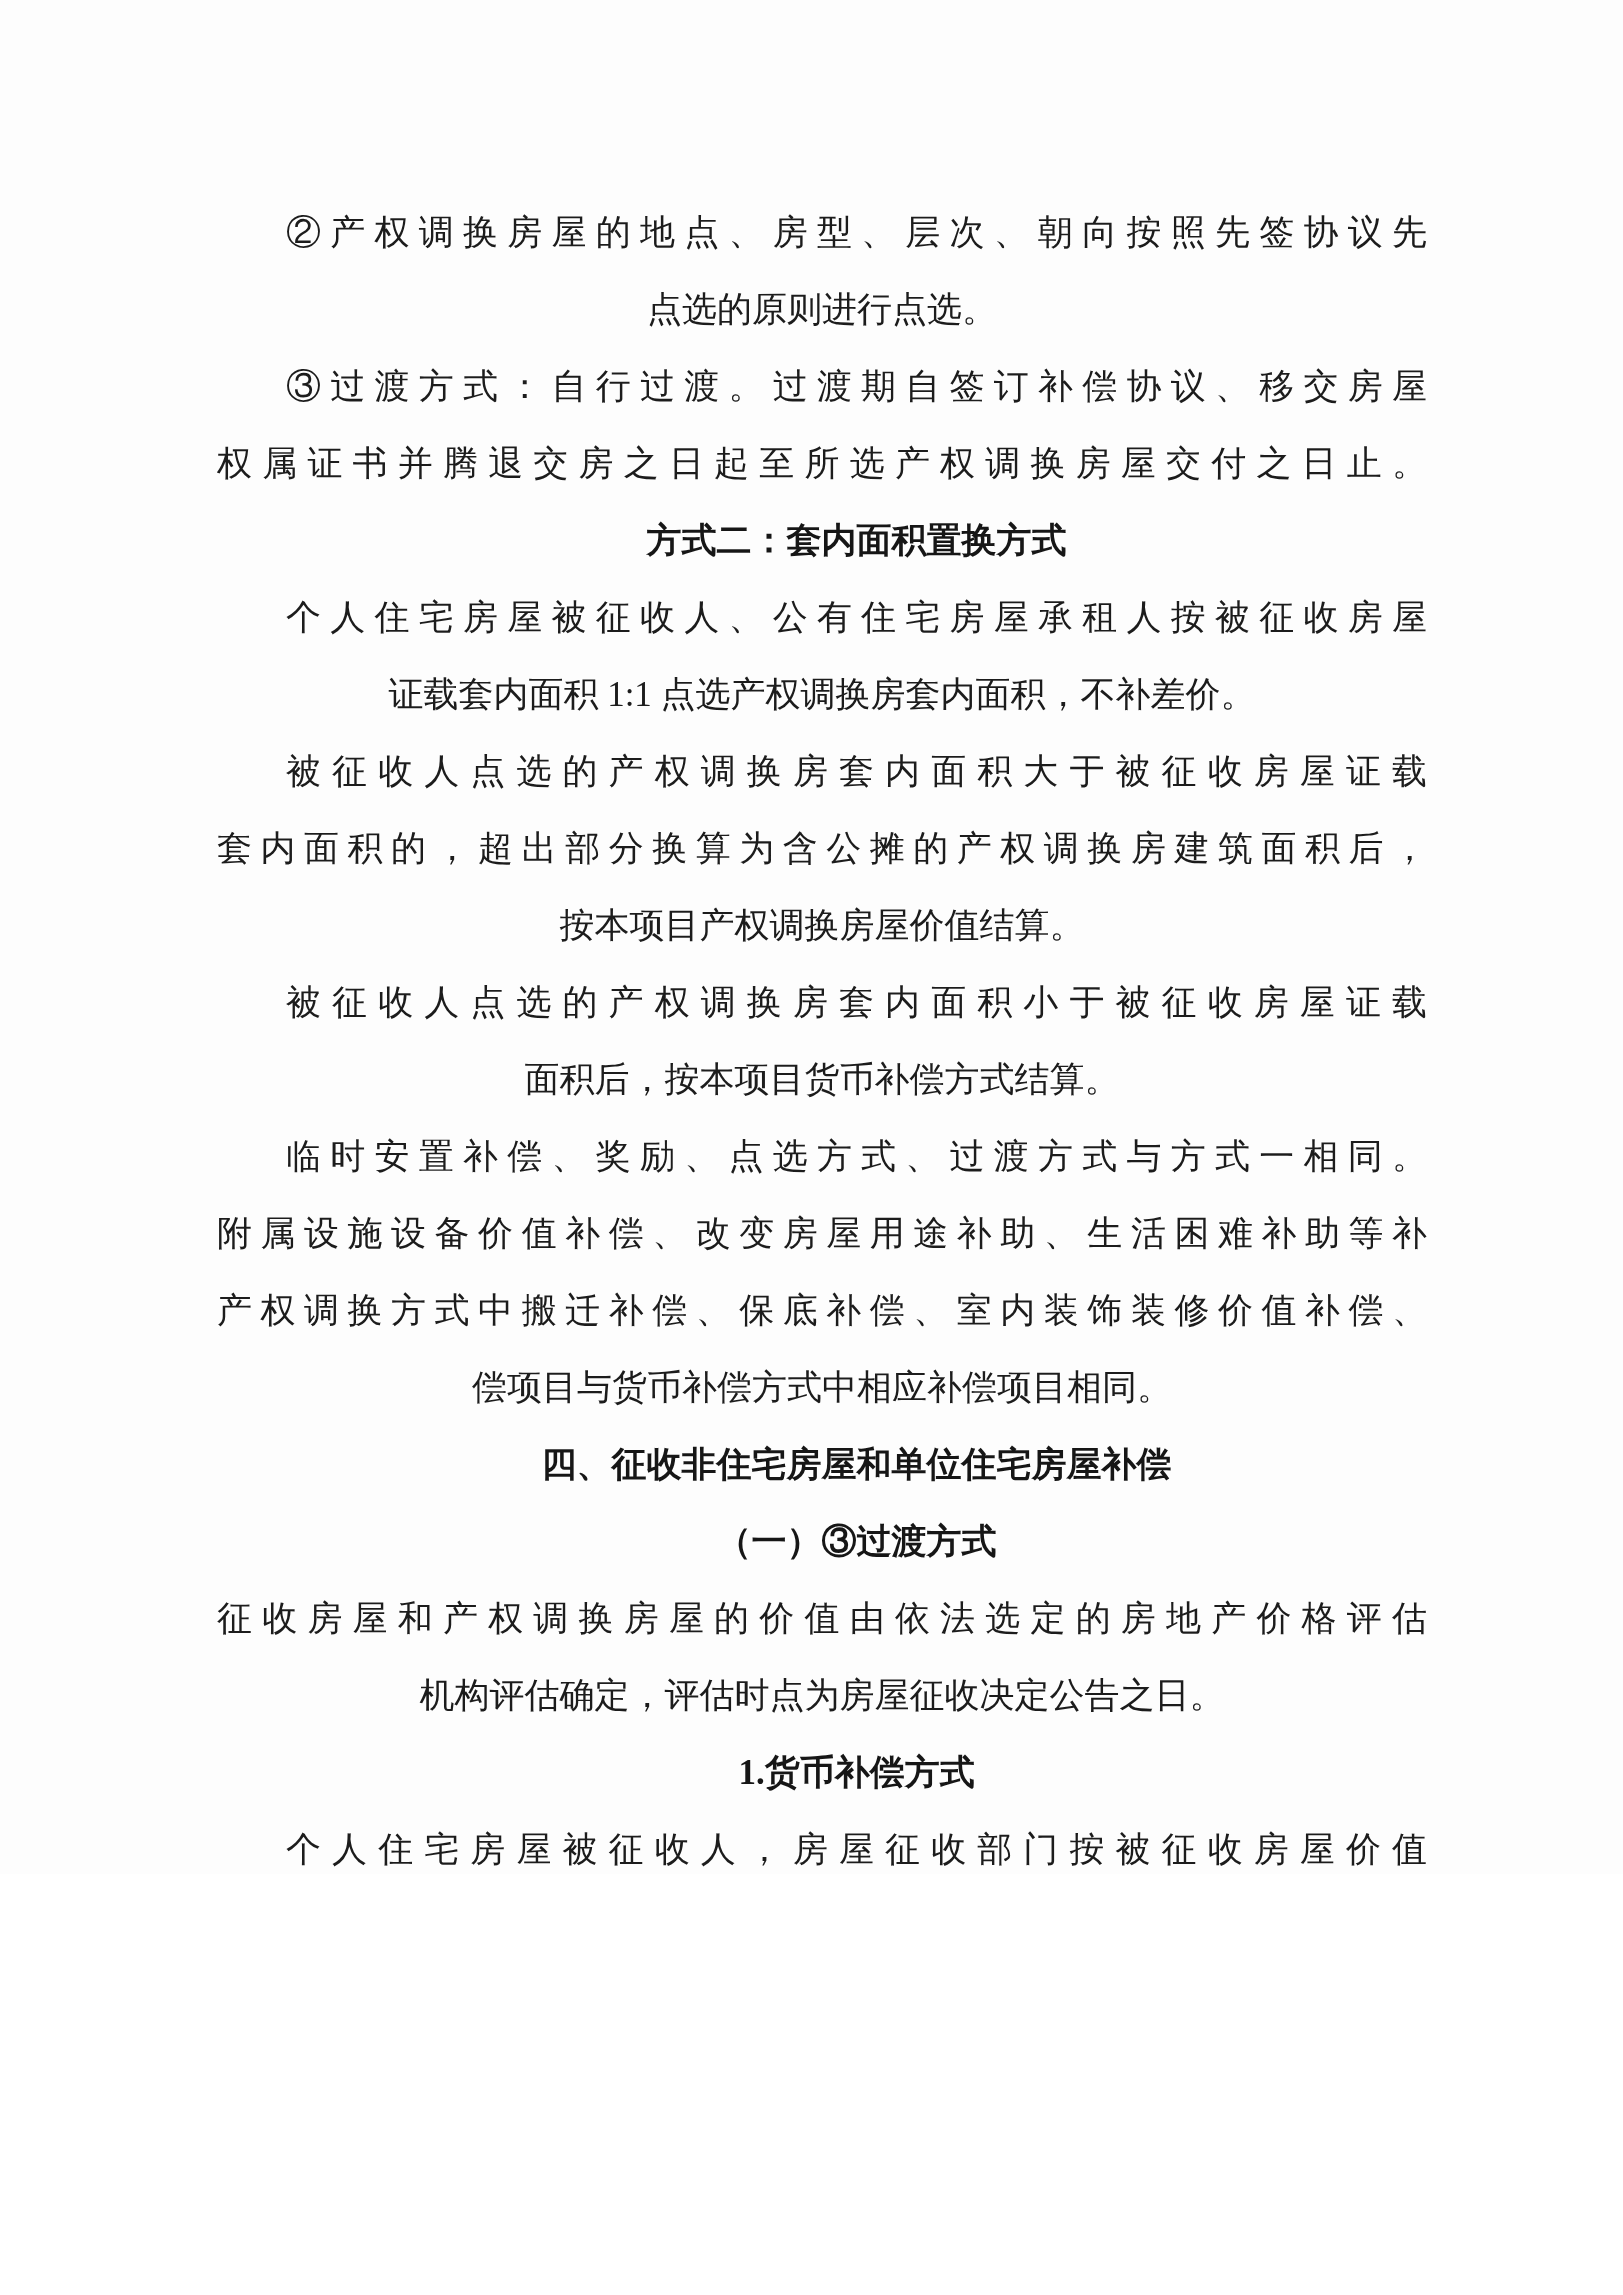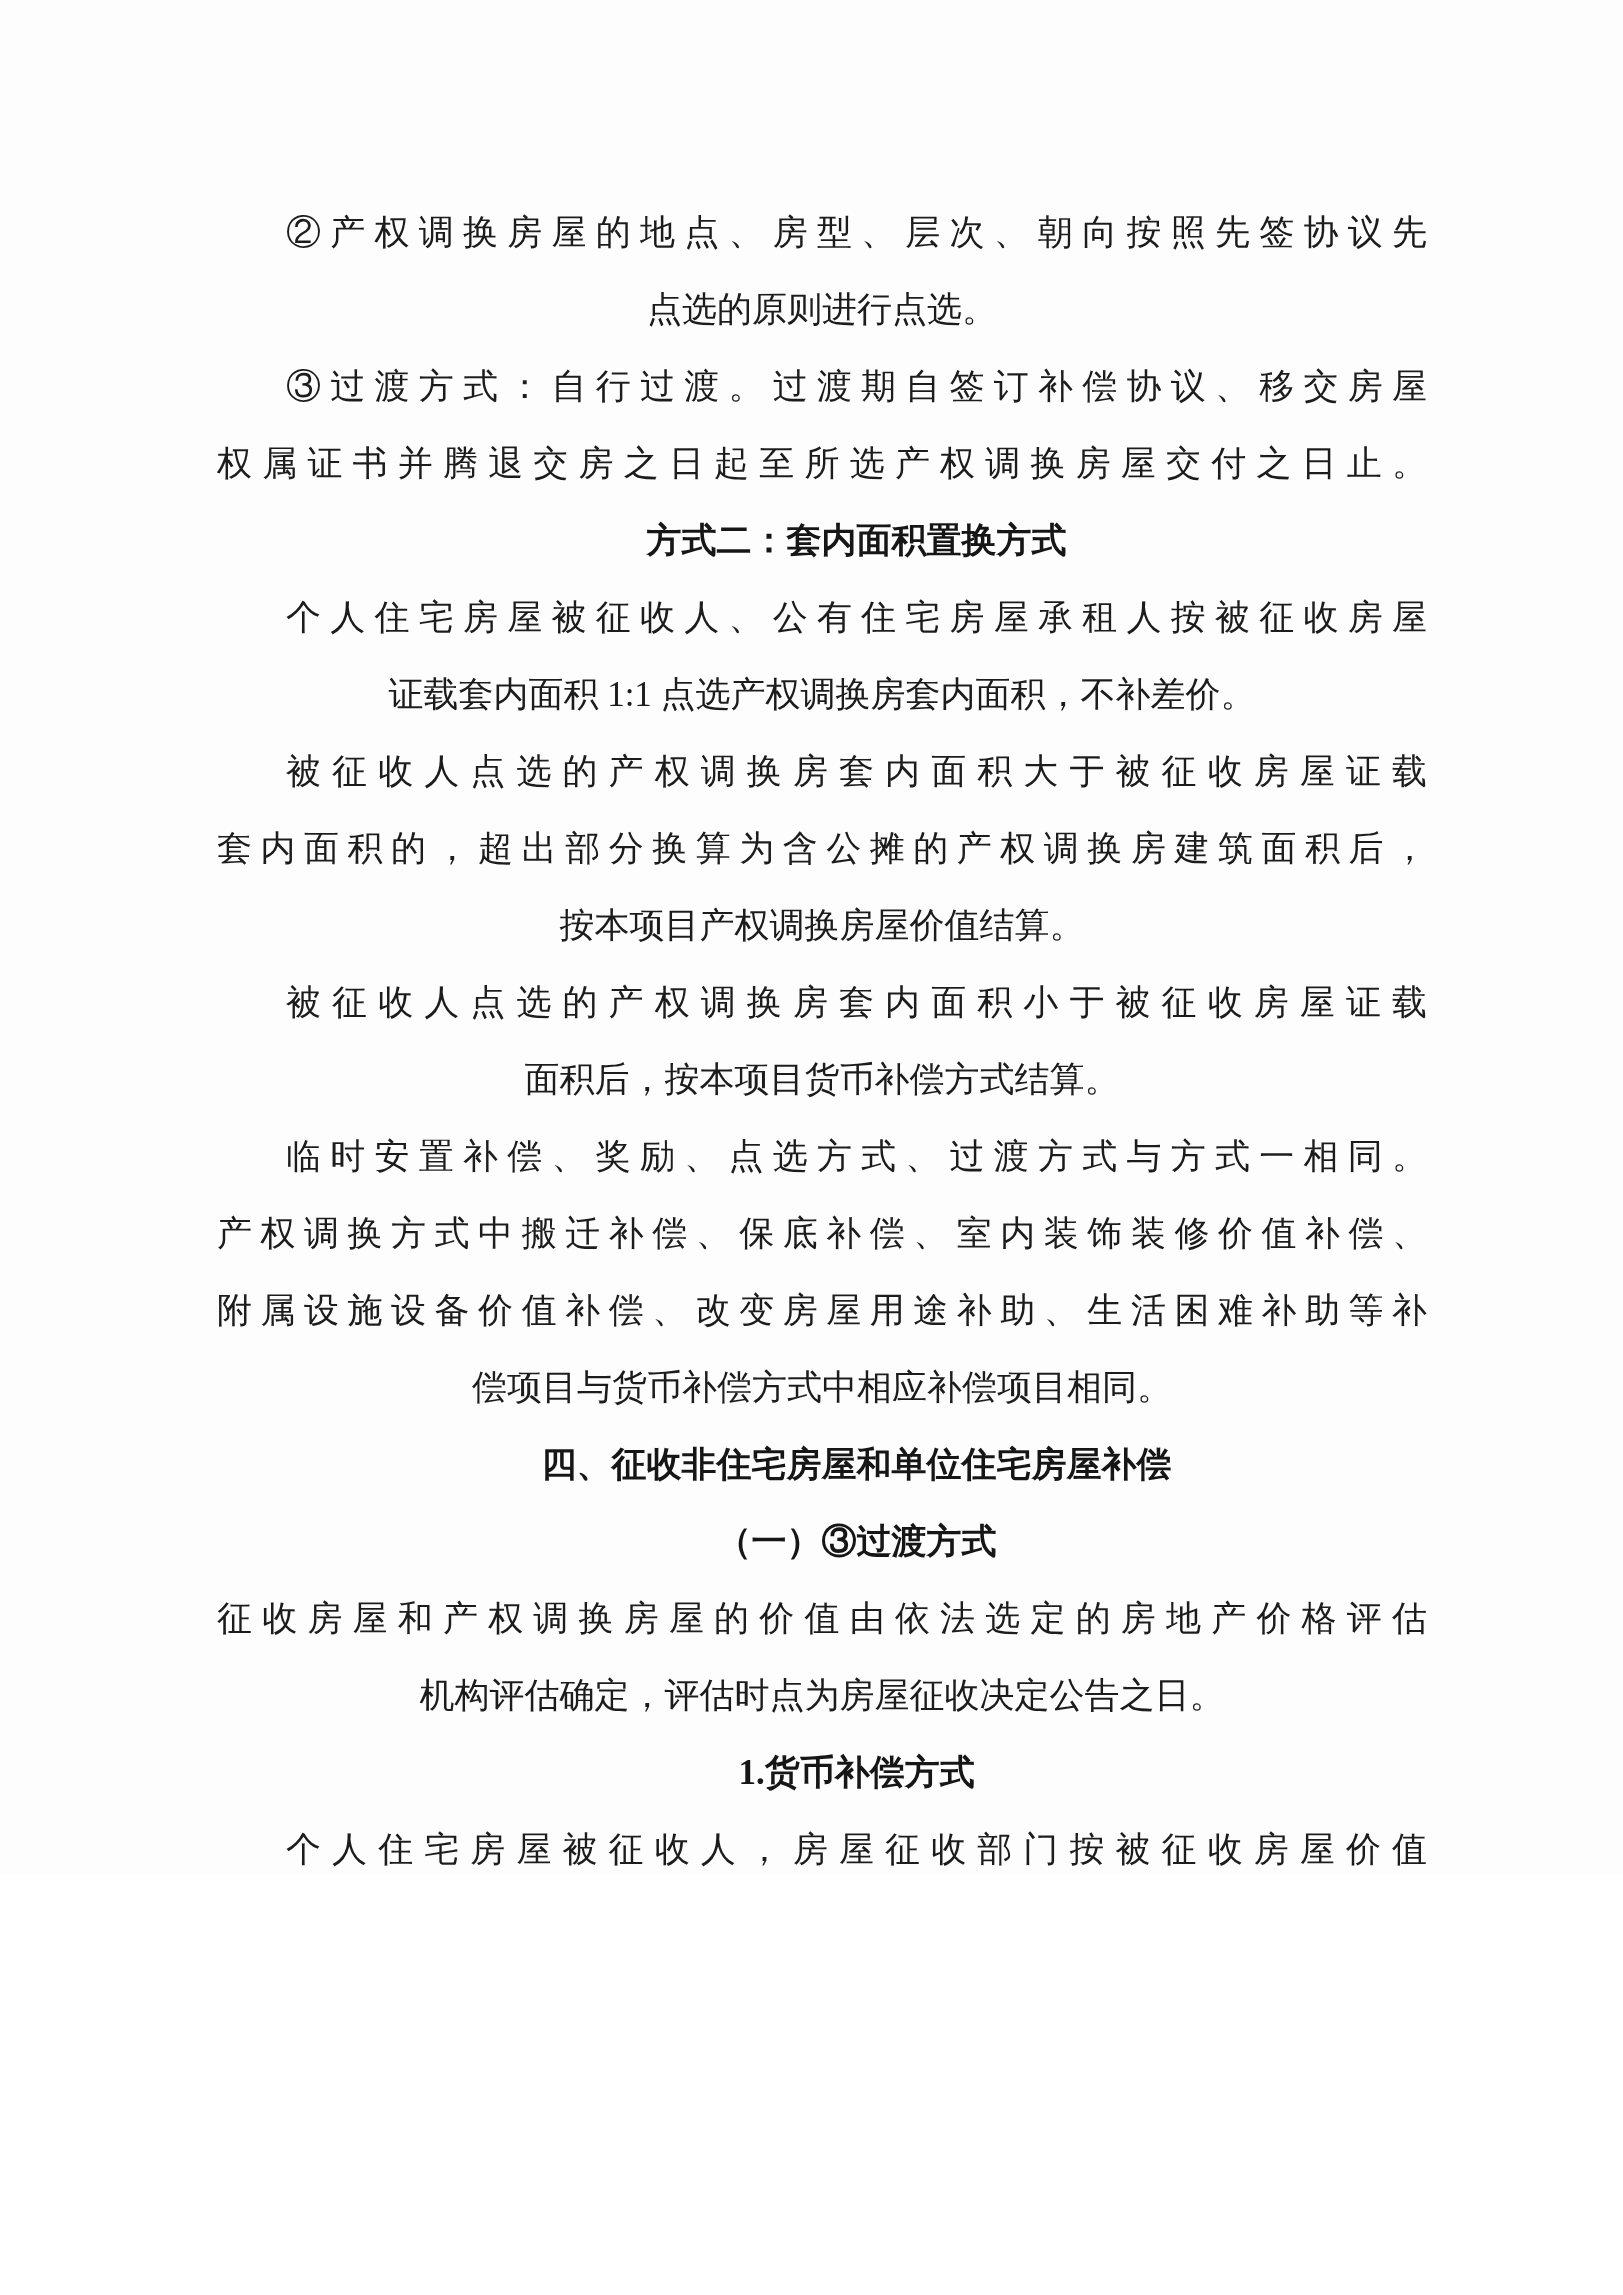--- a/index.html
+++ b/index.html
@@ -70,22 +70,22 @@
     <div class="l fill">权属证书并腾退交房之日起至所选产权调换房屋交付之日止。</div>
     <div class="l ind hd">方式二：套内面积置换方式</div>
     <div class="l ind fill">个人住宅房屋被征收人、公有住宅房屋承租人按被征收房屋</div>
     <div class="l">证载套内面积 1:1 点选产权调换房套内面积，不补差价。</div>
     <div class="l ind fill">被征收人点选的产权调换房套内面积大于被征收房屋证载</div>
     <div class="l fill">套内面积的，超出部分换算为含公摊的产权调换房建筑面积后，</div>
     <div class="l">按本项目产权调换房屋价值结算。</div>
     <div class="l ind fill">被征收人点选的产权调换房套内面积小于被征收房屋证载</div>
     <div class="l">面积后，按本项目货币补偿方式结算。</div>
     <div class="l ind fill">临时安置补偿、奖励、点选方式、过渡方式与方式一相同。</div>
+    <div class="l fill">附属设施设备价值补偿、改变房屋用途补助、生活困难补助等补</div>
     <div class="l fill">产权调换方式中搬迁补偿、保底补偿、室内装饰装修价值补偿、</div>
-    <div class="l fill">附属设施设备价值补偿、改变房屋用途补助、生活困难补助等补</div>
     <div class="l">偿项目与货币补偿方式中相应补偿项目相同。</div>
     <div class="l ind hd">四、征收非住宅房屋和单位住宅房屋补偿</div>
     <div class="l ind hd">（一）③过渡方式</div>
     <div class="l fill">征收房屋和产权调换房屋的价值由依法选定的房地产价格评估</div>
     <div class="l">机构评估确定，评估时点为房屋征收决定公告之日。</div>
     <div class="l ind hd">1.货币补偿方式</div>
     <div class="l ind fill">个人住宅房屋被征收人，房屋征收部门按被征收房屋价值</div>
   </div>
   <div class="pagenum">14</div>
 </div>

